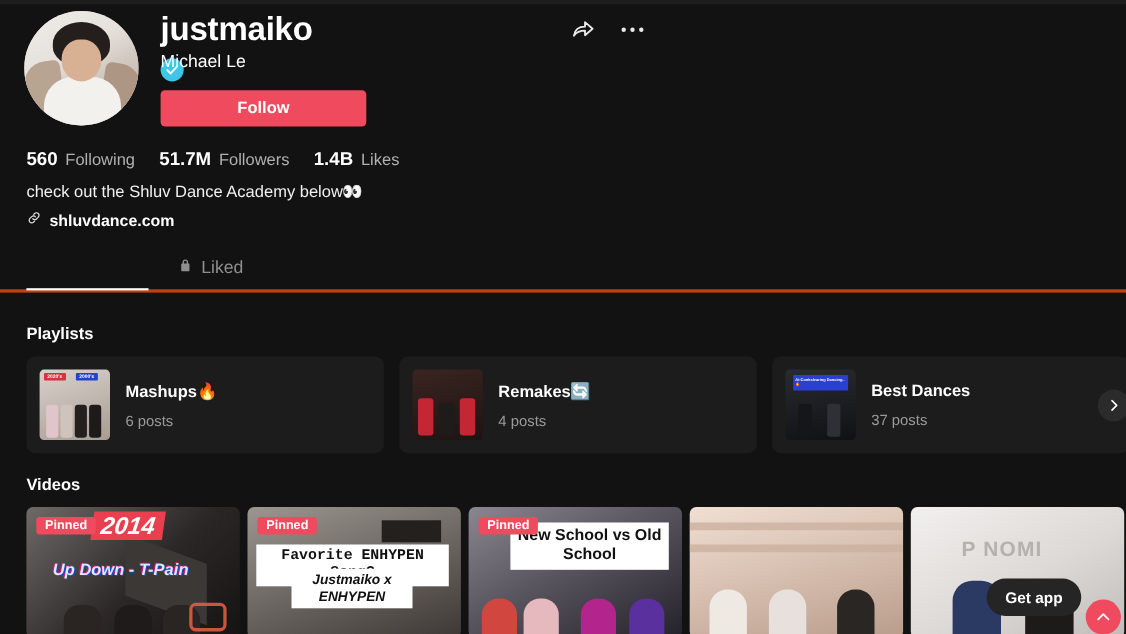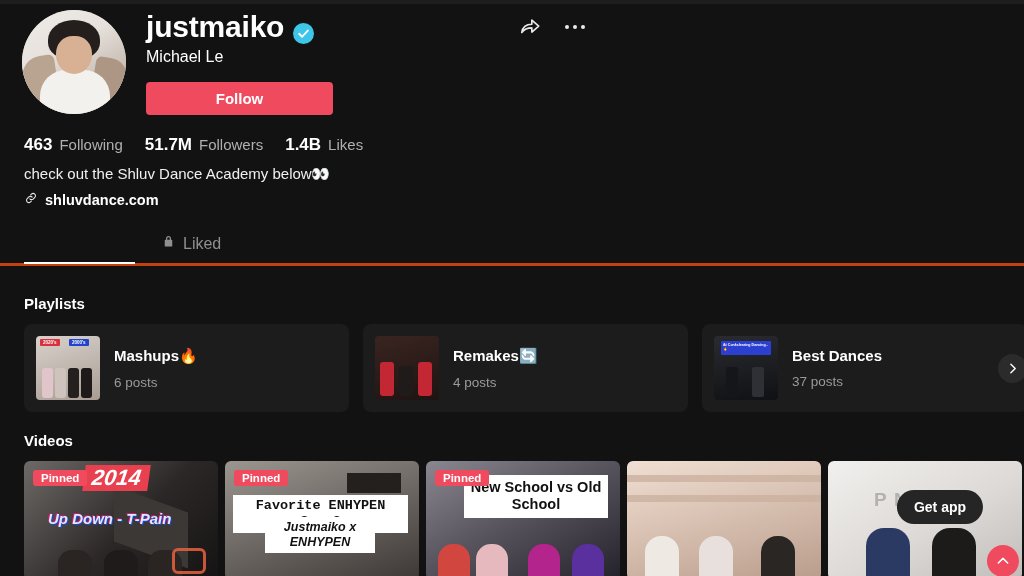--- a/index.html
+++ b/index.html
@@ -25,21 +25,21 @@
     background:#241e1c; border-radius:50% 50% 44% 44%; }
   .av-face { position:absolute; left:34px; top:26px; width:36px; height:38px;
     background:#d8b093; border-radius:46% 46% 50% 50%; }
   .av-torso { position:absolute; left:18px; top:60px; width:70px; height:48px;
     background:#f2f1ee; border-radius:26px 26px 0 0; }
   .av-jacketL { position:absolute; left:2px; top:46px; width:34px; height:62px;
     background:#b9a391; border-radius:20px 6px 0 0; transform:rotate(-8deg); }
   .av-jacketR { position:absolute; left:70px; top:48px; width:34px; height:60px;
     background:#ae9684; border-radius:6px 20px 0 0; transform:rotate(9deg); }
 
-  .name-row { position:absolute; left:146px; top:6px; display:flex; align-items:flex-end; gap:9px; }
+  .name-row { position:absolute; left:146px; top:6px; display:flex; align-items:flex-start; gap:9px;flex-direction:column; }
   .username { font-size:30px; font-weight:700; letter-spacing:-0.2px; }
   .verified { width:21px; height:21px; border-radius:50%; background:#3ec6e8;
     display:flex; align-items:center; justify-content:center; }
   .verified svg { width:13px; height:13px; }
   .fullname { position:absolute; left:146px; top:44px; font-size:16px; color:#fff; font-weight:400; }
   .follow-btn {
     position:absolute; left:146px; top:78px; width:187px; height:33px;
     background:#ef4a5e; color:#fff; border:none; border-radius:4px;
     font-size:15px; font-weight:700; font-family:inherit; cursor:pointer;
   }
@@ -129,21 +129,21 @@
   .v3 .ppl i { position:absolute; bottom:0; width:32px; height:36px; border-radius:15px 15px 0 0; }
 
   .v4 { background:linear-gradient(165deg,#f0dfd3,#d9c2b3 45%,#b99c8b); }
   .v4 .beam { position:absolute; left:0; right:0; height:7px; background:#cbb09f; opacity:.8; }
   .v4 .ppl i { position:absolute; bottom:0; width:34px; height:44px; border-radius:16px 16px 0 0; }
 
   .v5 { background:linear-gradient(150deg,#f2f0ee,#dcd9d6 55%,#bfbcb9); }
   .v5 .logo { position:absolute; left:46px; top:28px; font-size:19px; font-weight:800; color:#b4b1ae; letter-spacing:1px; }
   .v5 .ppl i { position:absolute; bottom:0; width:44px; height:52px; border-radius:18px 18px 0 0; }
 
-  .getapp { position:absolute; left:940px; top:486px; transform:translateX(-50%);
+  .getapp { position:absolute; left:940px; top:522px; transform:translateX(-50%);
     background:#252525; color:#fff; font-size:14px; font-weight:600;
     padding:9px 17px; border-radius:17px; white-space:nowrap; cursor:pointer; }
   .fab { position:absolute; left:987px; top:541px; width:32px; height:32px; border-radius:50%;
     background:#ef4a5e; display:flex; align-items:center; justify-content:center; cursor:pointer; }
   .fab svg { width:16px; height:16px; color:#fff; }
 </style>
 </head>
 <body>
 
 <div class="top-strip"></div>
@@ -182,21 +182,21 @@
             <i></i>
             <i></i>
             <i></i>
           </span>
       </button>
     </div>
   </div>
 
   <div class="stats">
     <div class="stat">
-      <b>463</b><span>Following</span>
+      <b>560</b><span>Following</span>
     </div>
     <div class="stat">
       <b>51.7M</b><span>Followers</span>
     </div>
     <div class="stat">
       <b>1.4B</b><span>Likes</span>
     </div>
   </div>
 
   <div class="bio">check out the Shluv Dance Academy below👀</div>

